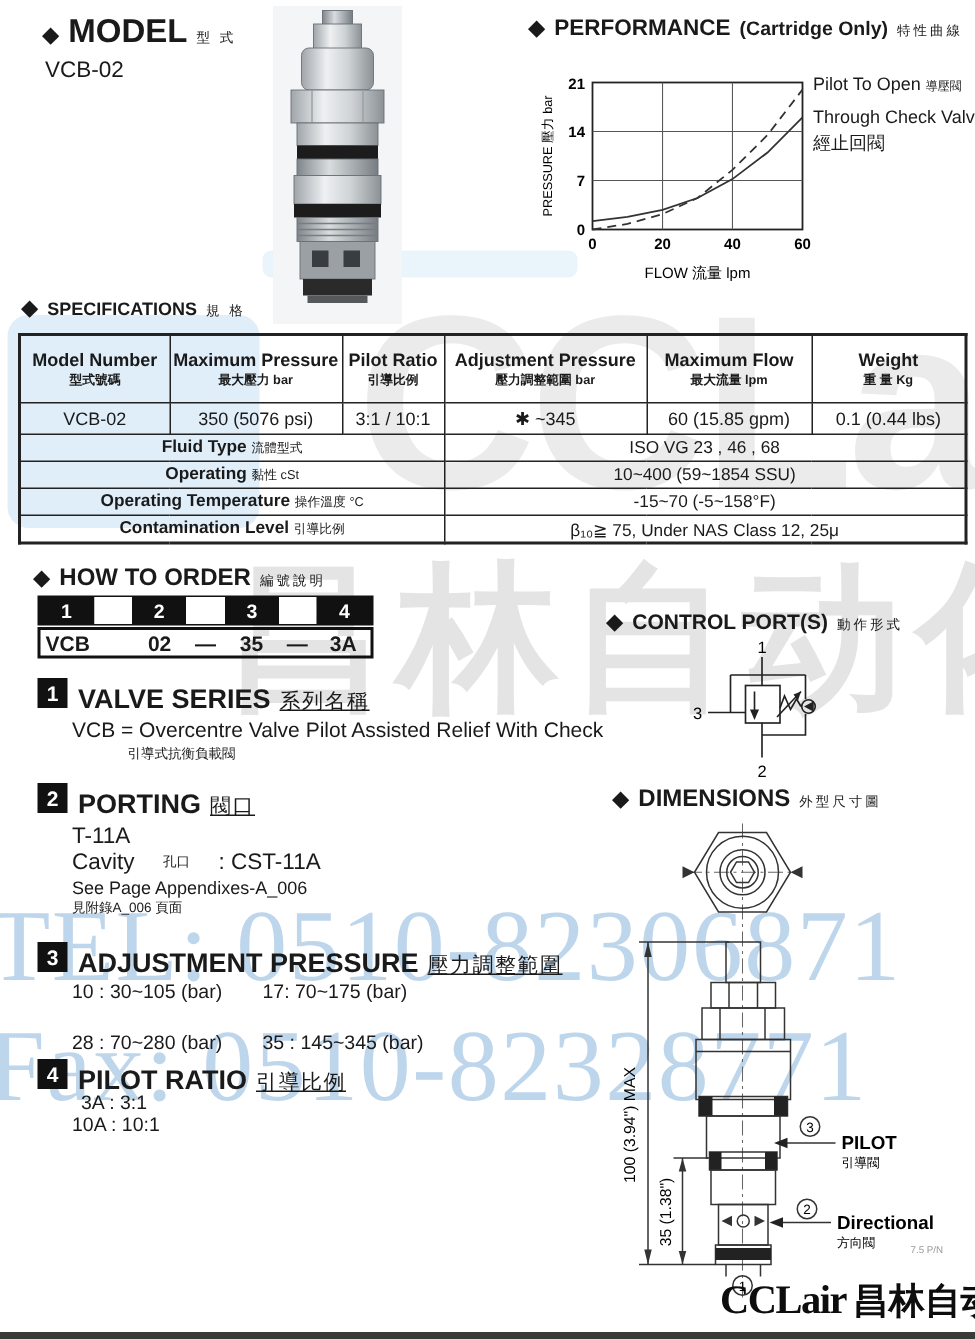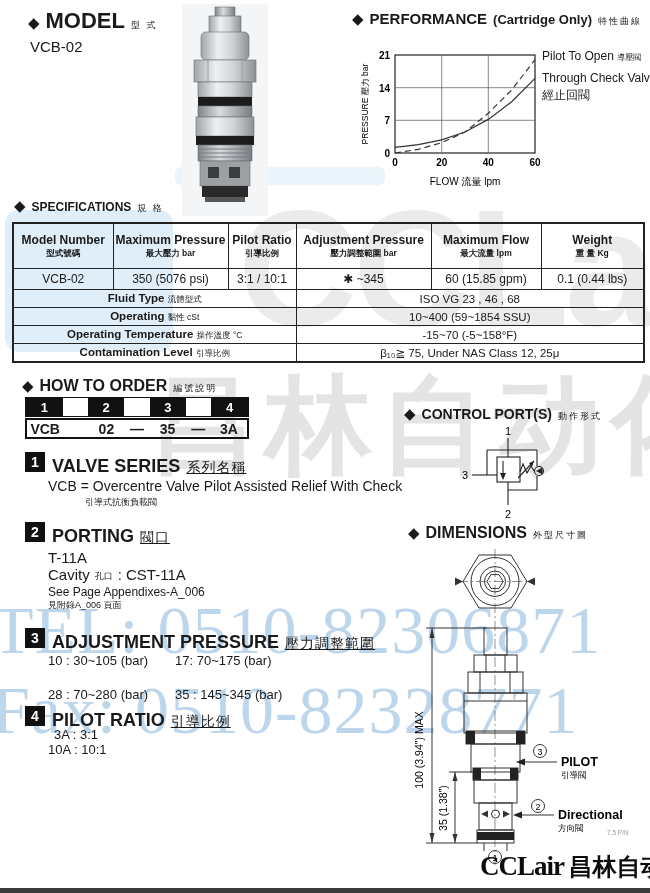--- a/index.html
+++ b/index.html
@@ -260,21 +260,21 @@
     <line class="ln" x1="68" y1="57" x2="68" y2="80"></line>
     <text x="68" y="93" text-anchor="middle" font-size="11">2</text>
   </svg>
 
   <div class="badge" style="left:25px;top:522px">2</div>
   <div class="sh" style="left:52px;top:526px">
     <span class="sht">PORTING</span>
     <span class="shz">閥口</span>
   </div>
   <div class="abs t15" style="left:48px;top:549px">T-11A</div>
-  <div class="abs t15" style="left:48px;top:566px;display:flex;align-items:flex-end;gap:5px">
+  <div class="abs t15" style="left:48px;top:566px;display:flex;align-items:center;gap:19px">
     <span>Cavity</span>
     <span class="zh9">孔口</span>
     <span>: CST-11A</span>
   </div>
   <div class="abs t12" style="left:48px;top:585px">See Page Appendixes-A_006</div>
   <div class="abs zh9" style="left:48px;top:599px">見附錄A_006 頁面</div>
 
   <div class="h" style="left:408px;top:524px">
     <span class="dia">◆</span>
     <span class="ht" style="font-size:16px">DIMENSIONS</span>

